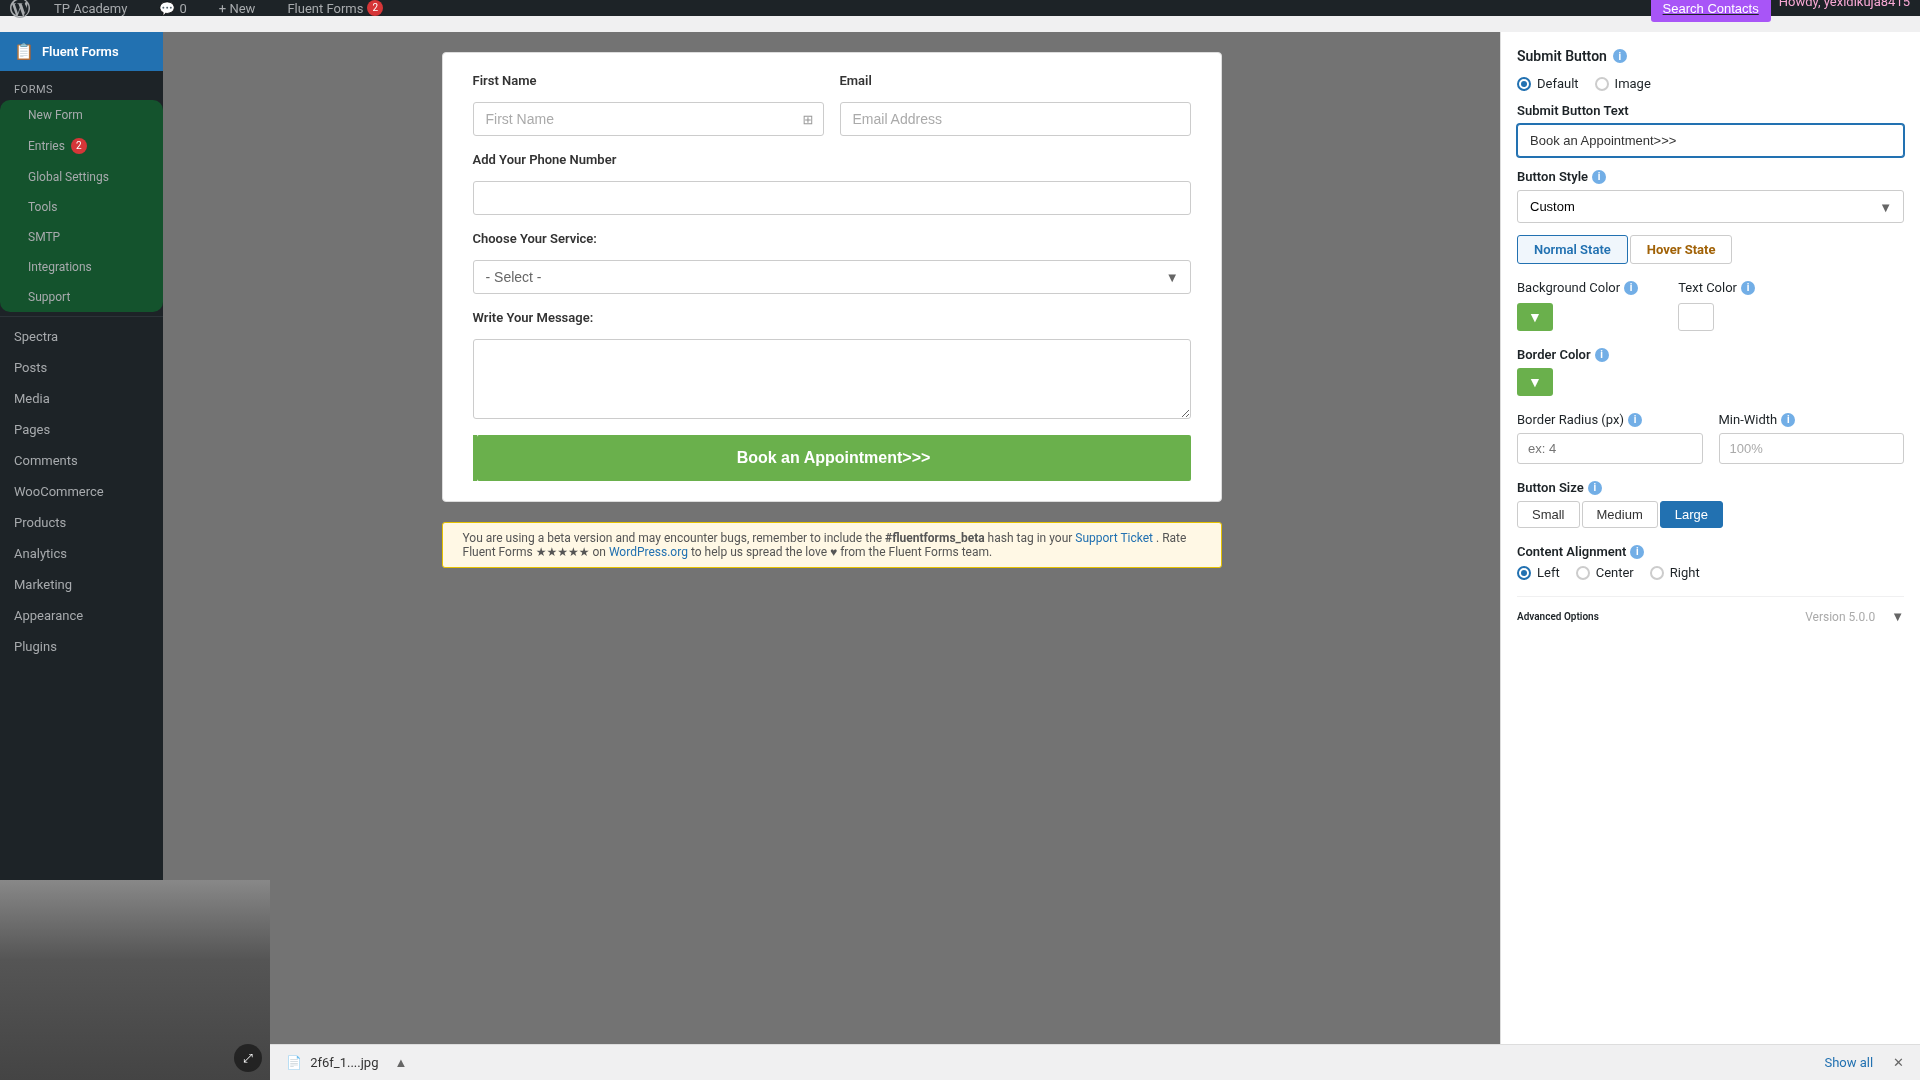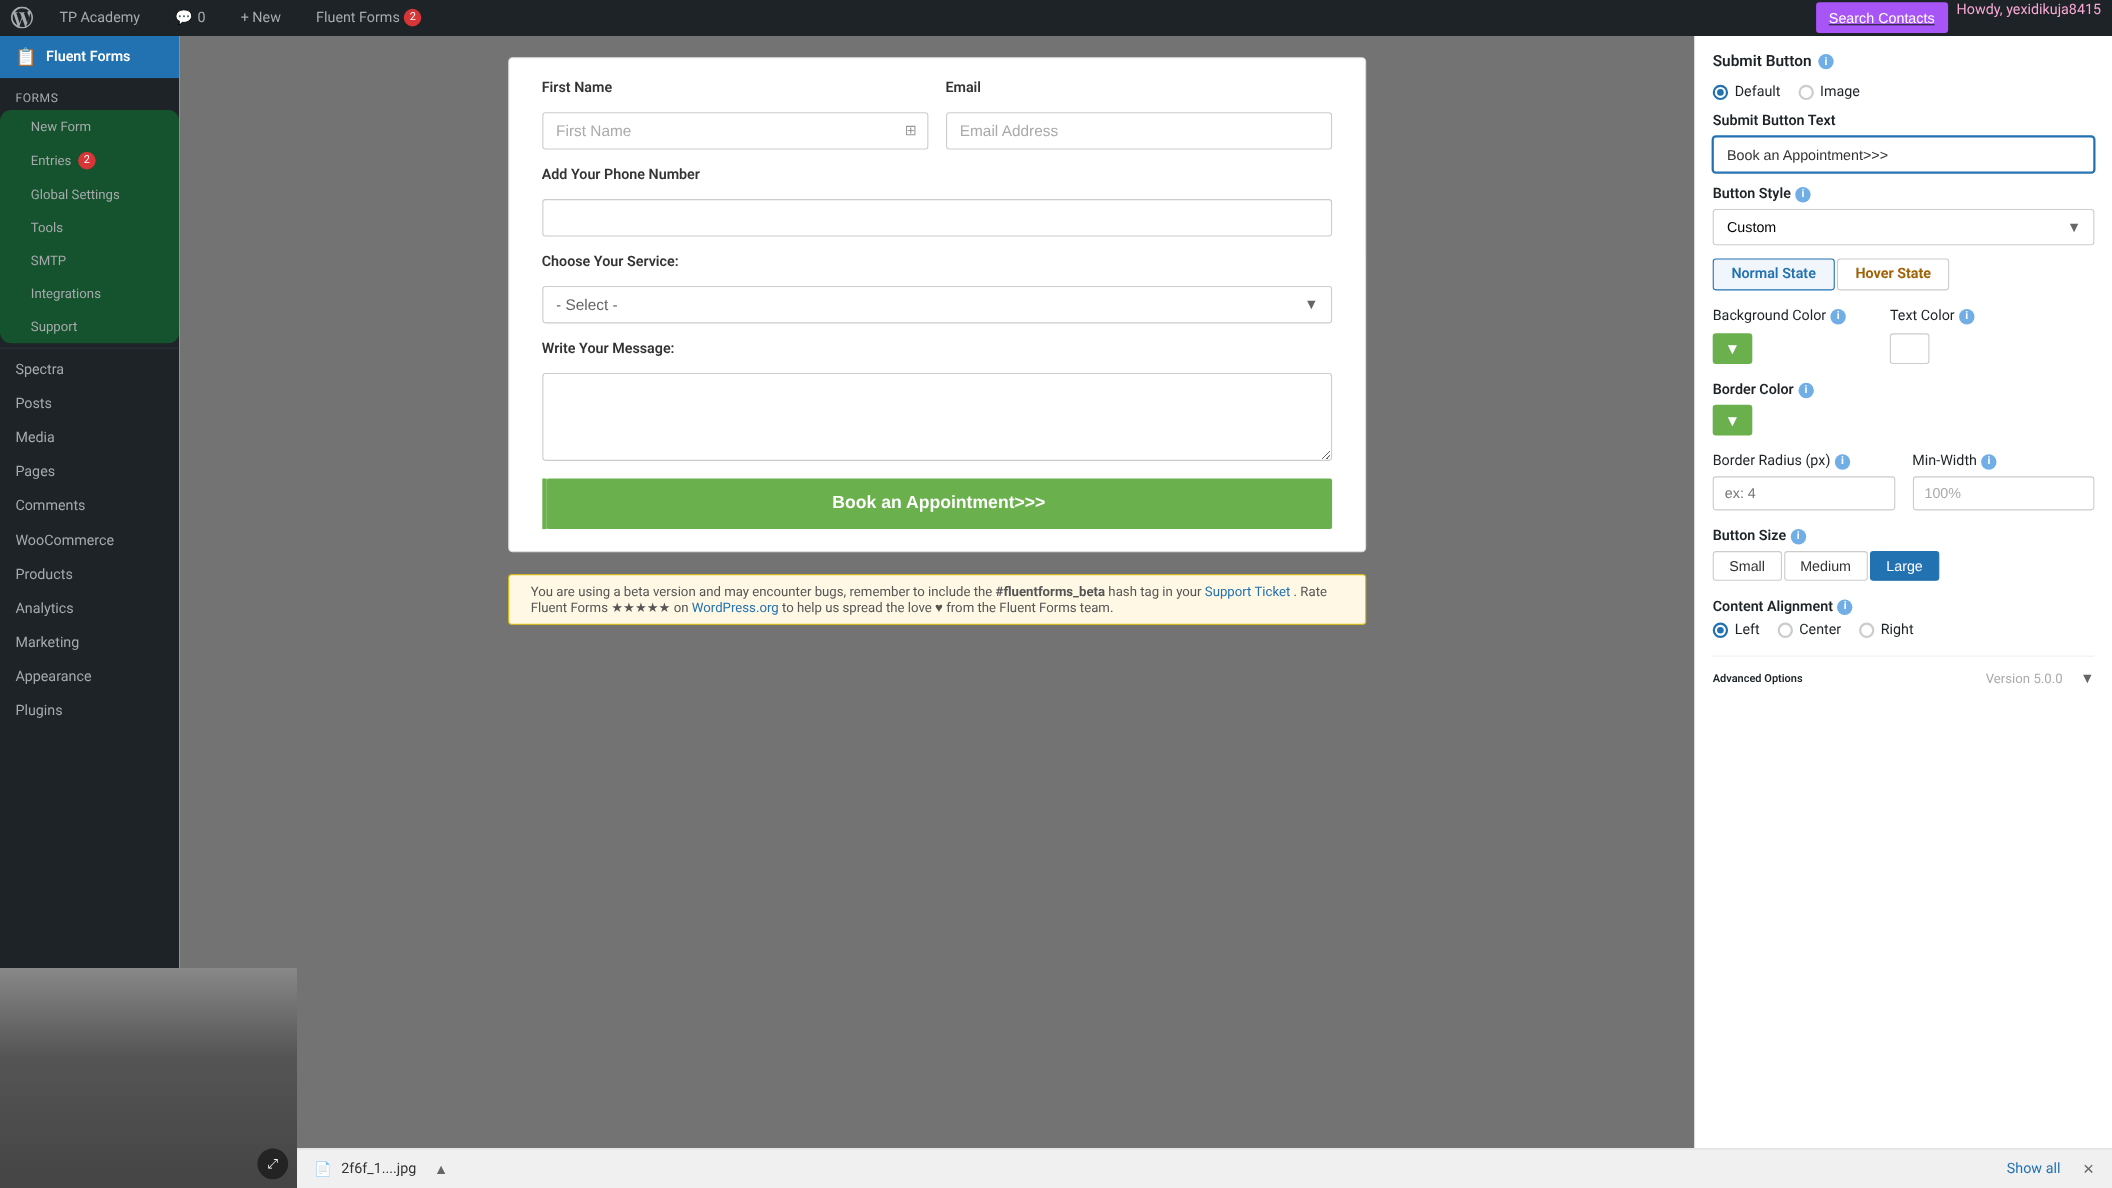--- a/index.html
+++ b/index.html
@@ -1,21 +1,21 @@
 <!DOCTYPE html>
 <html><head>
   <meta charset="utf-8">
   <style>
     * { box-sizing: border-box; margin: 0; padding: 0; }
     body { font-family: -apple-system, BlinkMacSystemFont, 'Segoe UI', Roboto, sans-serif; font-size: 13px; background: #f0f0f1; color: #1d2327; }
 
     
     #wpadminbar {
       background: #1d2327;
-      height: 32px;
+      height: 16px;
       display: flex;
       align-items: center;
       padding: 0 10px;
       gap: 16px;
       position: fixed;
       top: 0; left: 0; right: 0;
       z-index: 1000;
     }
     .adminbar-logo { color: #a7aaad; font-size: 18px; display: flex; align-items: center; }
     .adminbar-item { color: #a7aaad; font-size: 13px; display: flex; align-items: center; gap: 4px; cursor: pointer; padding: 0 8px; height: 32px; }
@@ -171,21 +171,21 @@
       font-size: 16px;
       font-weight: 600;
       cursor: pointer;
       flex: 1;
       text-align: center;
       border-radius: 2px;
     }
 
     
     .right-panel {
-      width: 380px;
+      width: 420px;
       background: white;
       border-left: 1px solid #ddd;
       overflow-y: auto;
       padding: 16px;
       flex-shrink: 0;
     }
     .panel-section { margin-bottom: 20px; }
     .panel-title {
       font-size: 14px;
       font-weight: 600;

